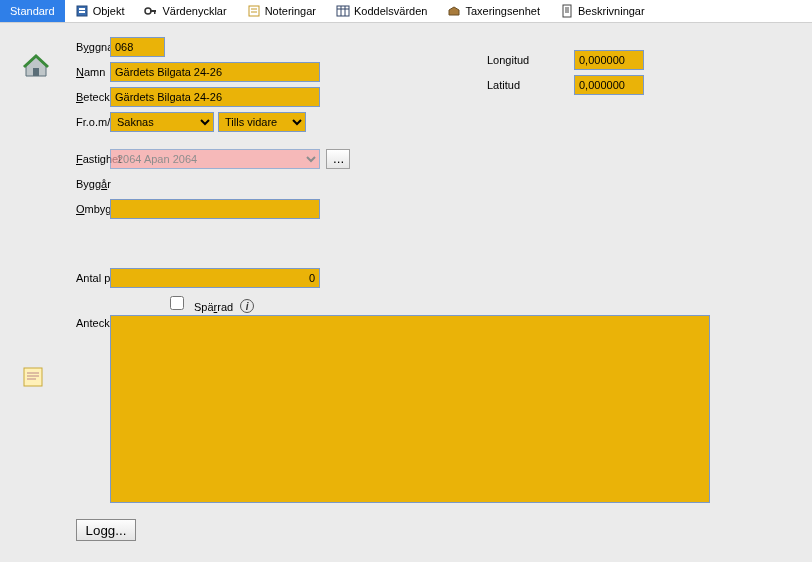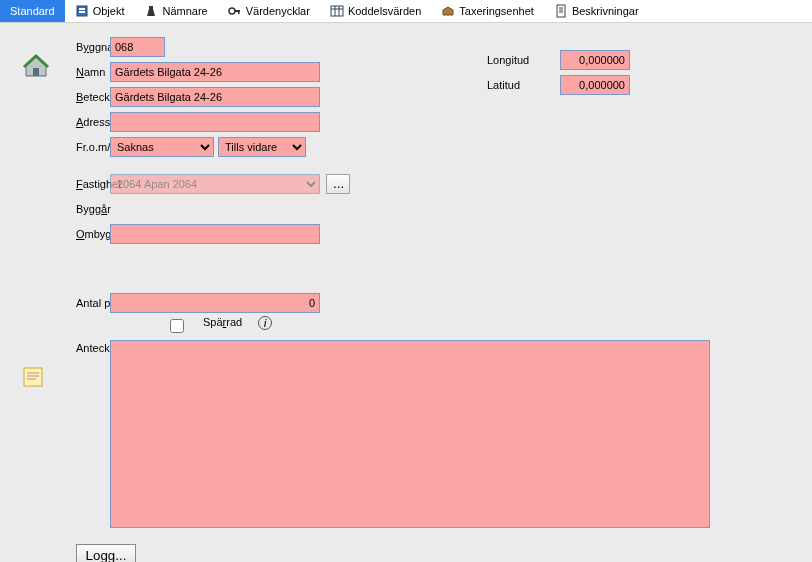--- a/index.html
+++ b/index.html
@@ -50,52 +50,52 @@
     margin-bottom: 1px;
   }
   .label {
     width: 90px;
     padding-left: 56px;
     white-space: nowrap;
   }
   input[type=text], select, textarea {
     font: inherit;
     border: 1px solid #7a99c9;
-    background: #fca5a5;
+    background: #eab308;
     height: 20px;
     padding: 0 4px;
   }
   select.disabled {
     background: #fca5a5;
     color: #666;
   }
   .input-short { width: 55px; }
   .input-med { width: 210px; }
-  .input-num { width: 70px; text-align: right; border:1px solid #7a99c9; background:#fff; height:20px; padding:0 4px;}
+  .input-num { width: 70px; border:1px solid #7a99c9; background:#fff; height:20px; padding:0 4px;margin-left:14px;}
   .right-panel {
     position: absolute;
     left: 480px;
     top: 48px;
   }
   .right-panel .row .label { width: 80px; padding-left:7px; }
   .dots-btn {
     width: 24px; height: 20px;
     border: 1px solid #a0a0a0;
     background: linear-gradient(#fff,#e5e5e5);
     cursor:pointer;
     text-align:center;
     line-height:16px;
     margin-left:6px;
   }
   .gap { height: 12px; }
   .gap-lg { height: 44px; }
   .checkbox-row {
     display:flex;
-    align-items:flex-start;
-    gap:16px;
+    align-items:flex-end;
+    gap:7px;
     padding-left:146px;
     height:22px;
   }
   .checkbox-row input[type=checkbox]{ width:14px; height:14px; }
   .info-icon {
     display:inline-flex;
     width:14px;height:14px;
     border:1px solid #555;
     border-radius:50%;
     align-items:center;justify-content:center;
@@ -134,34 +134,36 @@
           <rect x="2" y="2" width="10" height="10" fill="#3a6db0" stroke="#25487a"></rect>
           <rect x="4" y="4" width="6" height="2" fill="#fff"></rect>
           <rect x="4" y="7" width="6" height="2" fill="#fff"></rect>
         </svg>
     </span>
     <span>Objekt</span>
   </div>
   <div class="tab">
     <span class="tab-icon">
       <svg viewBox="0 0 14 14">
-          <path d="M5 2h4v3l2 7H3l2-7z" fill="#333"></path>
-        </svg>
-    </span>
-    <span>Nämnare</span>
-  </div>
-  <div class="tab">
-    <span class="tab-icon">
-      <svg viewBox="0 0 14 14">
           <circle cx="4" cy="7" r="3" fill="none" stroke="#333" stroke-width="1.5"></circle>
           <rect x="6" y="6" width="6" height="2" fill="#333"></rect>
           <rect x="10" y="6" width="1.5" height="4" fill="#333"></rect>
         </svg>
     </span>
     <span>Värdenycklar</span>
+  </div>
+  <div class="tab">
+    <span class="tab-icon">
+      <svg viewBox="0 0 14 14">
+          <rect x="2" y="2" width="10" height="10" fill="#fff" stroke="#c59a2a"></rect>
+          <line x1="4" y1="5" x2="10" y2="5" stroke="#c59a2a"></line>
+          <line x1="4" y1="8" x2="10" y2="8" stroke="#c59a2a"></line>
+        </svg>
+    </span>
+    <span>Noteringar</span>
   </div>
   <div class="tab">
     <span class="tab-icon">
       <svg viewBox="0 0 14 14">
           <rect x="1" y="2" width="12" height="10" fill="#fff" stroke="#346"></rect>
           <line x1="1" y1="5" x2="13" y2="5" stroke="#346"></line>
           <line x1="5" y1="2" x2="5" y2="12" stroke="#346"></line>
           <line x1="9" y1="2" x2="9" y2="12" stroke="#346"></line>
         </svg>
     </span>
@@ -212,24 +214,20 @@
   </div>
   <div class="row">
     <span class="label"><span class="u">N</span>amn</span>
     <input type="text" class="input-med" value="Gärdets Bilgata 24-26" style="">
   </div>
   <div class="row">
     <span class="label"><span class="u">B</span>eteckning</span>
     <input type="text" class="input-med" value="Gärdets Bilgata 24-26" style="">
   </div>
   <div class="row">
-    <span class="label"><span class="u">A</span>dress</span>
-    <input type="text" class="input-med" value="" style="">
-  </div>
-  <div class="row">
     <span class="label">Fr.o.m/t.o.m</span>
     <select style="width:104px">
       <option>Saknas</option>
     </select>
     <span style="width:4px"></span>
     <select style="width:88px">
       <option>Tills vidare</option>
     </select>
   </div>
 

